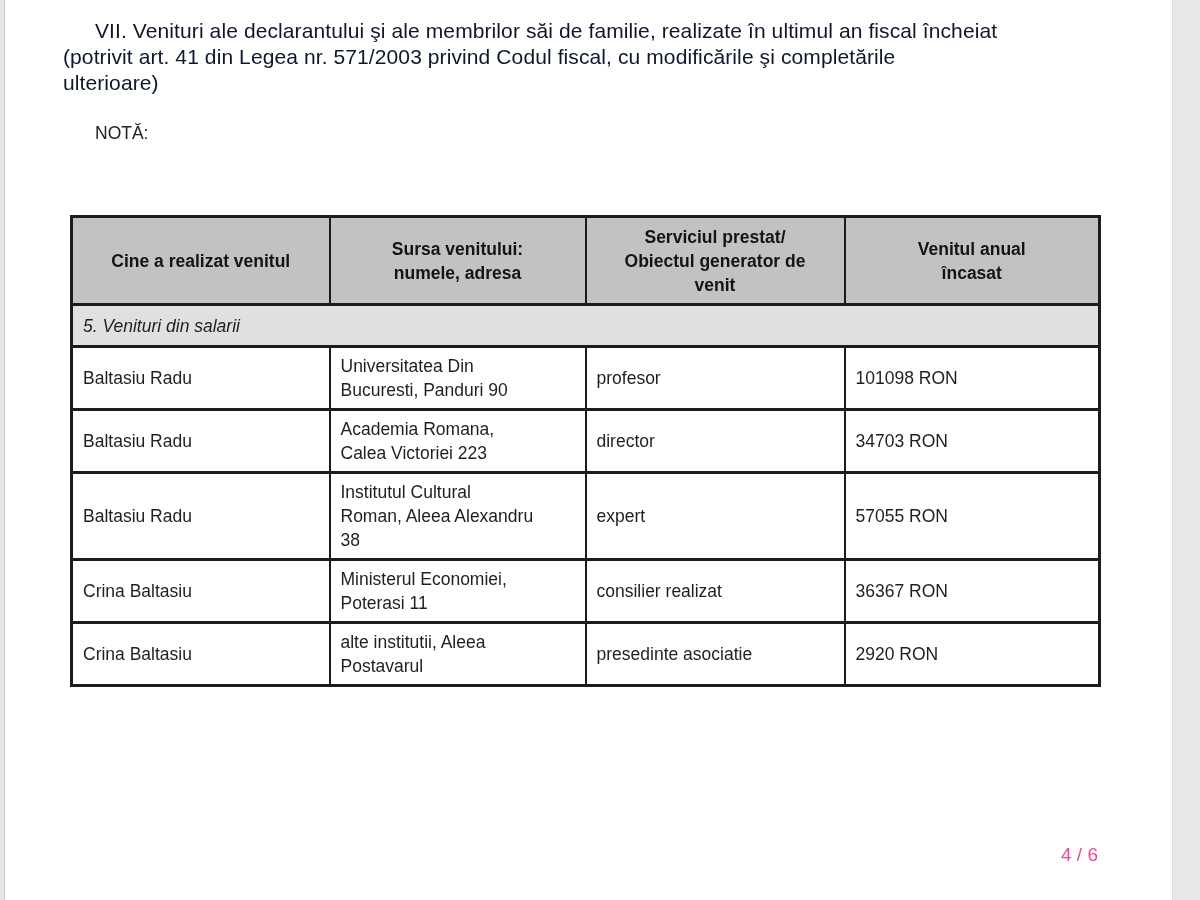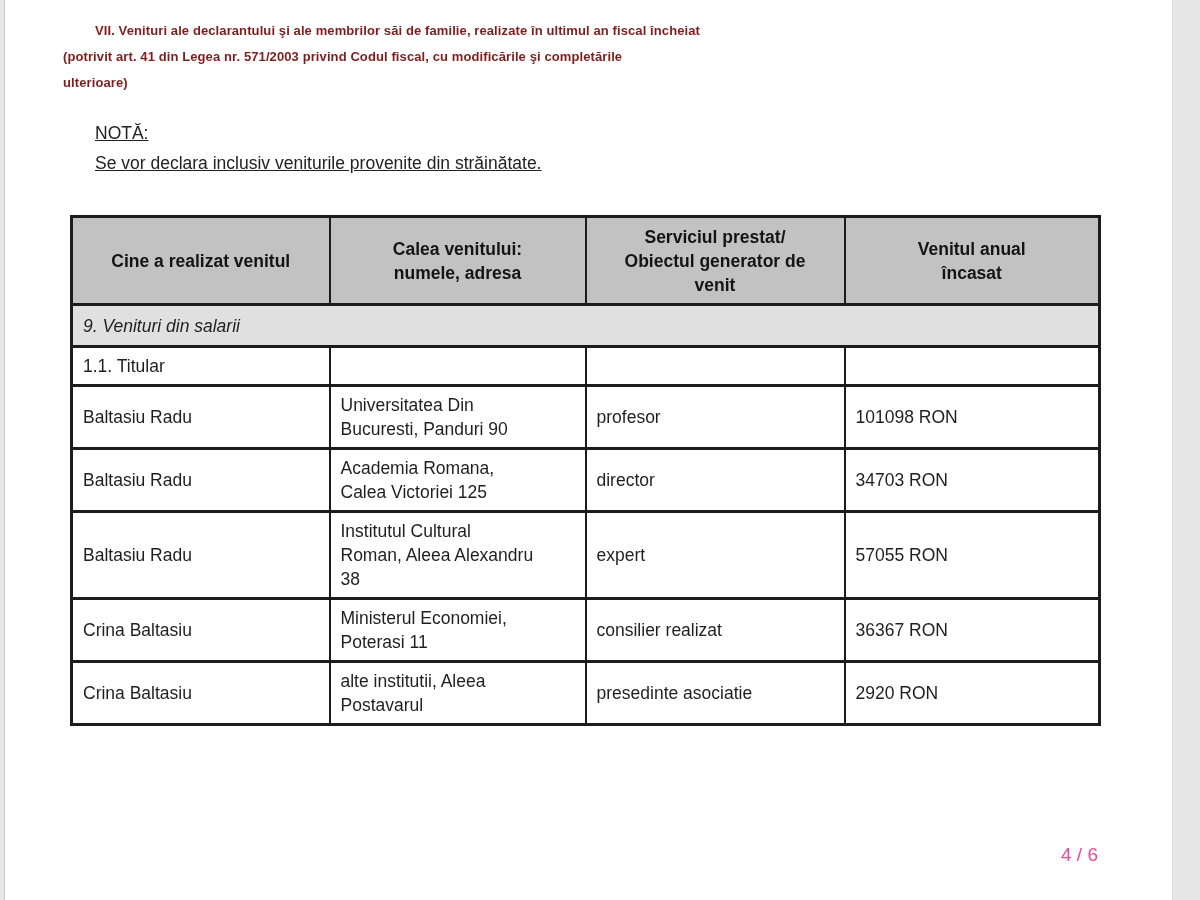--- a/index.html
+++ b/index.html
@@ -20,27 +20,27 @@
   .edge-left{
     position:absolute; left:0; top:0; width:5px; height:900px;
     background:var(--gutter-bg); border-right:1px solid #c9c9c9;
   }
   .edge-right{
     position:absolute; right:0; top:0; width:28px; height:900px;
     background:var(--gutter-bg); border-left:1px solid #dcdcdc;
   }
   .doc-title{
     position:absolute; left:63px; top:18px; width:1045px;
-    font-size:13px; font-weight:bold; line-height:26px;
-    color:#7f1d1d; white-space:pre-line; text-indent:32px;
+    font-size:21px; font-weight:normal; line-height:26px;
+    color:#0f172a; white-space:pre-line; text-indent:32px;
     letter-spacing:0.1px;
   }
   .note{
     position:absolute; left:95px; top:118px; width:960px;
-    font-size:17.5px; line-height:30px; color:#222;text-decoration:underline;
+    font-size:17.5px; line-height:30px; color:#222;
   }
   table.income{
     position:absolute; left:70px; top:215px; width:1028px;
     border-collapse:collapse; table-layout:fixed;
     font-size:17.5px; color:#1f1f1f;
   }
   table.income th, table.income td{
     border-style:solid; border-color:var(--border-col);
     border-width:3px 2px;               
     vertical-align:middle; text-align:left;
@@ -70,63 +70,56 @@
 <div class="edge-right"></div>
 
 <main>
 
   <h1 class="doc-title">VII. Venituri ale declarantului şi ale membrilor săi de familie, realizate în ultimul an fiscal încheiat
 (potrivit art. 41 din Legea nr. 571/2003 privind Codul fiscal, cu modificările şi completările
 ulterioare)</h1>
 
   <div class="note">
     <div>NOTĂ:</div>
-    <div>Se vor declara inclusiv veniturile provenite din străinătate.</div>
   </div>
 
   <table class="income">
     <colgroup>
       <col style="width:258px">
       <col style="width:256px">
       <col style="width:259px">
       <col style="width:255px">
     </colgroup>
     <thead>
       <tr>
         <th>Cine a realizat venitul</th>
-        <th>Calea venitului:
+        <th>Sursa venitului:
 numele, adresa</th>
         <th>Serviciul prestat/
 Obiectul generator de
 venit</th>
         <th>Venitul anual
 încasat</th>
       </tr>
     </thead>
     <tbody>
         <tr class="section-row">
-          <td class="section-cell" colspan="4">9. Venituri din salarii</td>
-        </tr>
-        <tr class="subsection-row">
-          <td class="sub-cell">1.1. Titular</td>
-          <td class="sub-cell"></td>
-          <td class="sub-cell"></td>
-          <td class="sub-cell"></td>
+          <td class="section-cell" colspan="4">5. Venituri din salarii</td>
         </tr>
         <tr class="income-row">
           <td class="who-cell">Baltasiu Radu</td>
           <td class="source-cell">Universitatea Din
 Bucuresti, Panduri 90</td>
           <td class="service-cell">profesor</td>
           <td class="income-cell">101098 RON</td>
         </tr>
         <tr class="income-row">
           <td class="who-cell">Baltasiu Radu</td>
           <td class="source-cell">Academia Romana,
-Calea Victoriei 125</td>
+Calea Victoriei 223</td>
           <td class="service-cell">director</td>
           <td class="income-cell">34703 RON</td>
         </tr>
         <tr class="income-row">
           <td class="who-cell">Baltasiu Radu</td>
           <td class="source-cell">Institutul Cultural
 Roman, Aleea Alexandru
 38</td>
           <td class="service-cell">expert</td>
           <td class="income-cell">57055 RON</td>

